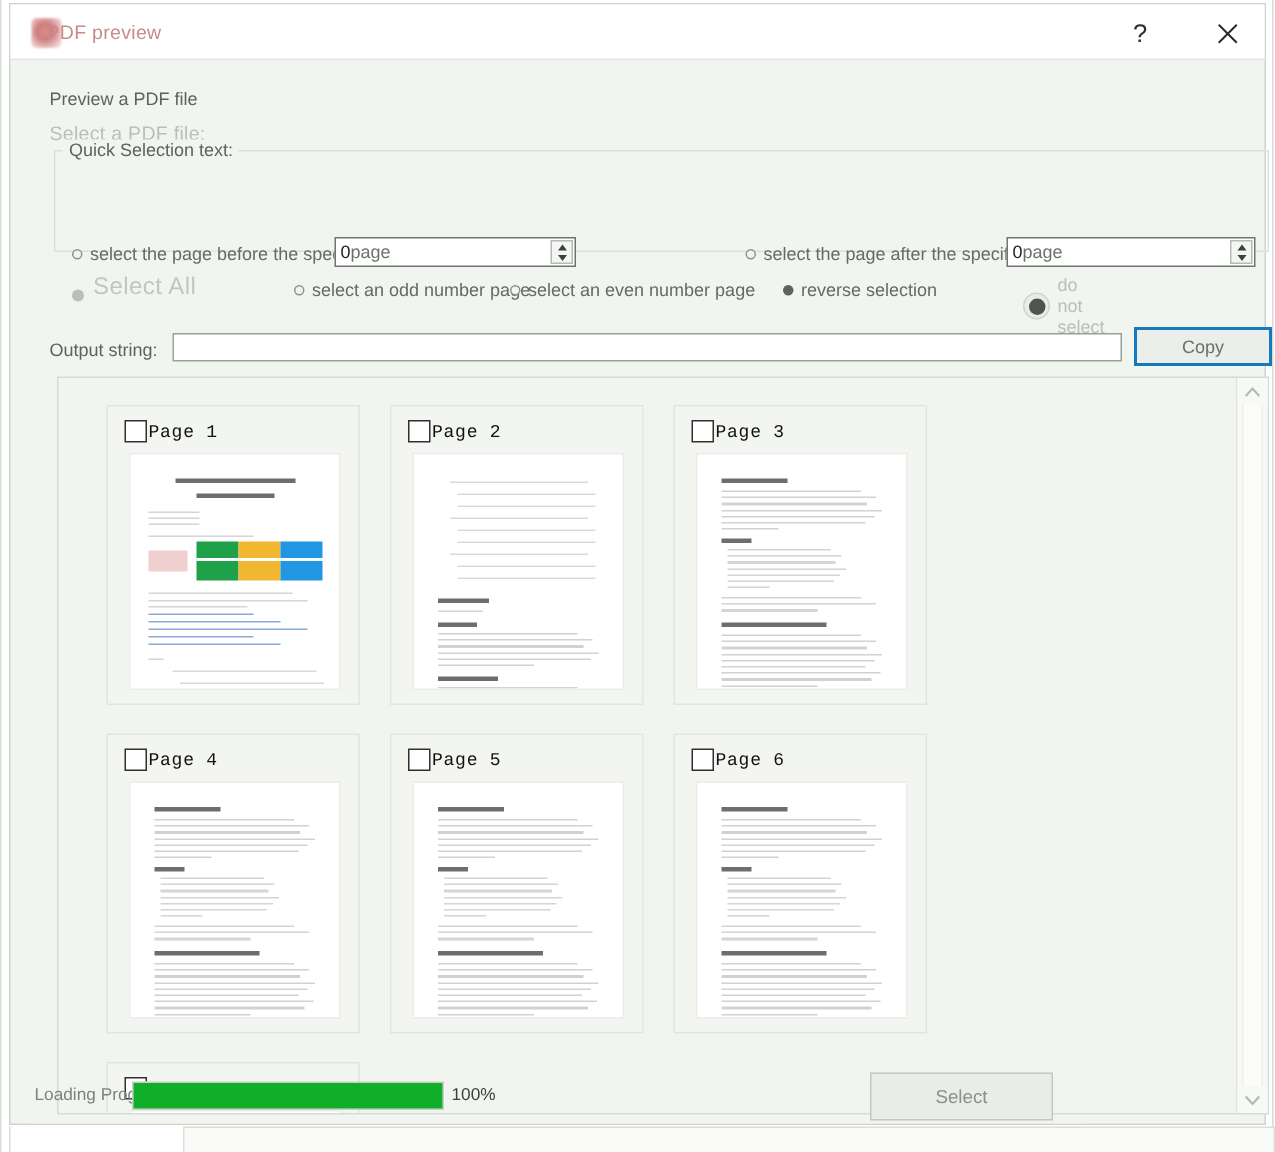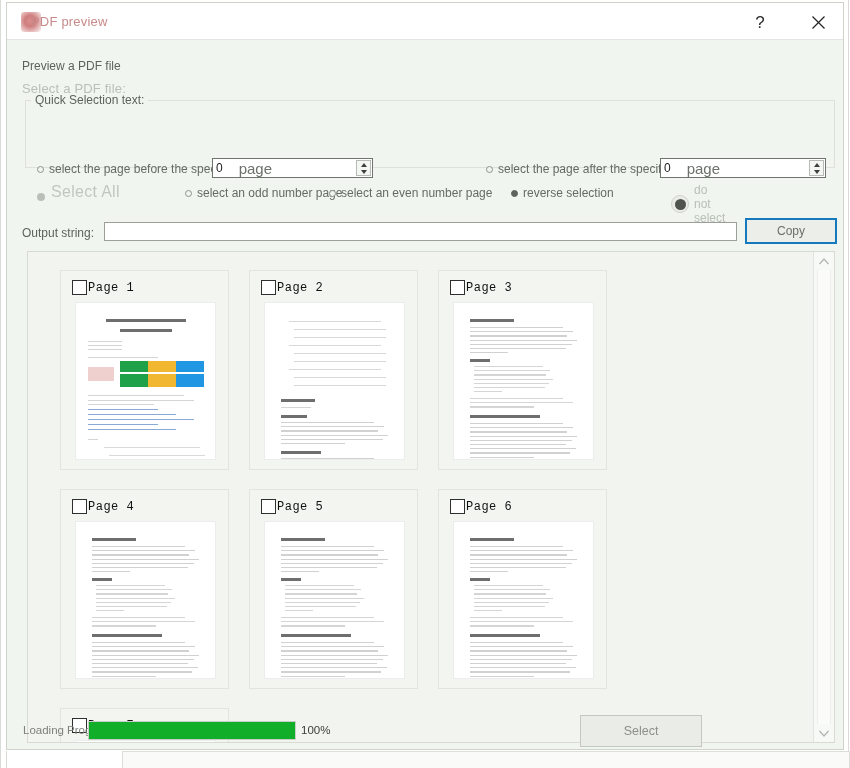--- a/index.html
+++ b/index.html
@@ -55,21 +55,21 @@
     display:flex;align-items:center;justify-content:center;
     color:#2b2b2b;font-size:17px;line-height:1;
     cursor:default;
   }
   .tb-help{left:735px;}
   .tb-close{left:793px;font-size:19px;}
   .tb-close svg{display:block;}
 
   
   .dlg{
-    position:absolute;left:2px;top:37px;width:704px;height:709px;
+    position:absolute;left:13px;top:37px;width:704px;height:709px;
     background:#f1f5ef;
   }
 
   .lbl-preview{
     position:absolute;left:13px;top:19px;font-size:12px;color:#5d635c;
   }
   .lbl-select-file{
     position:absolute;left:13px;top:41px;font-size:13px;color:#b9c0b7;
     letter-spacing:.2px;
   }
@@ -160,21 +160,21 @@
     position:absolute;height:20px;
     background:#ffffff;border:1px solid #6f746e;box-sizing:border-box;
     display:flex;align-items:center;
   }
   .spin-before{left:203px;top:118px;width:161px;}
   .spin-after{left:651px;top:118px;width:166px;}
   .spin-val{
     font-size:12px;color:#1c1c1c;margin-left:3px;
   }
   .spin-ghost{
-    font-size:15px;color:#6c726b;margin-left:16px;
+    font-size:12px;color:#6c726b;margin-left:0px;
   }
   .spin-btns{
     position:absolute;right:1px;top:1px;width:15px;height:16px;
     border:1px solid #b6bbb3;box-sizing:border-box;
     background:#f4f6f3;
     display:flex;flex-direction:column;
   }
   .spin-btns i{
     flex:1;display:flex;align-items:center;justify-content:center;
   }

